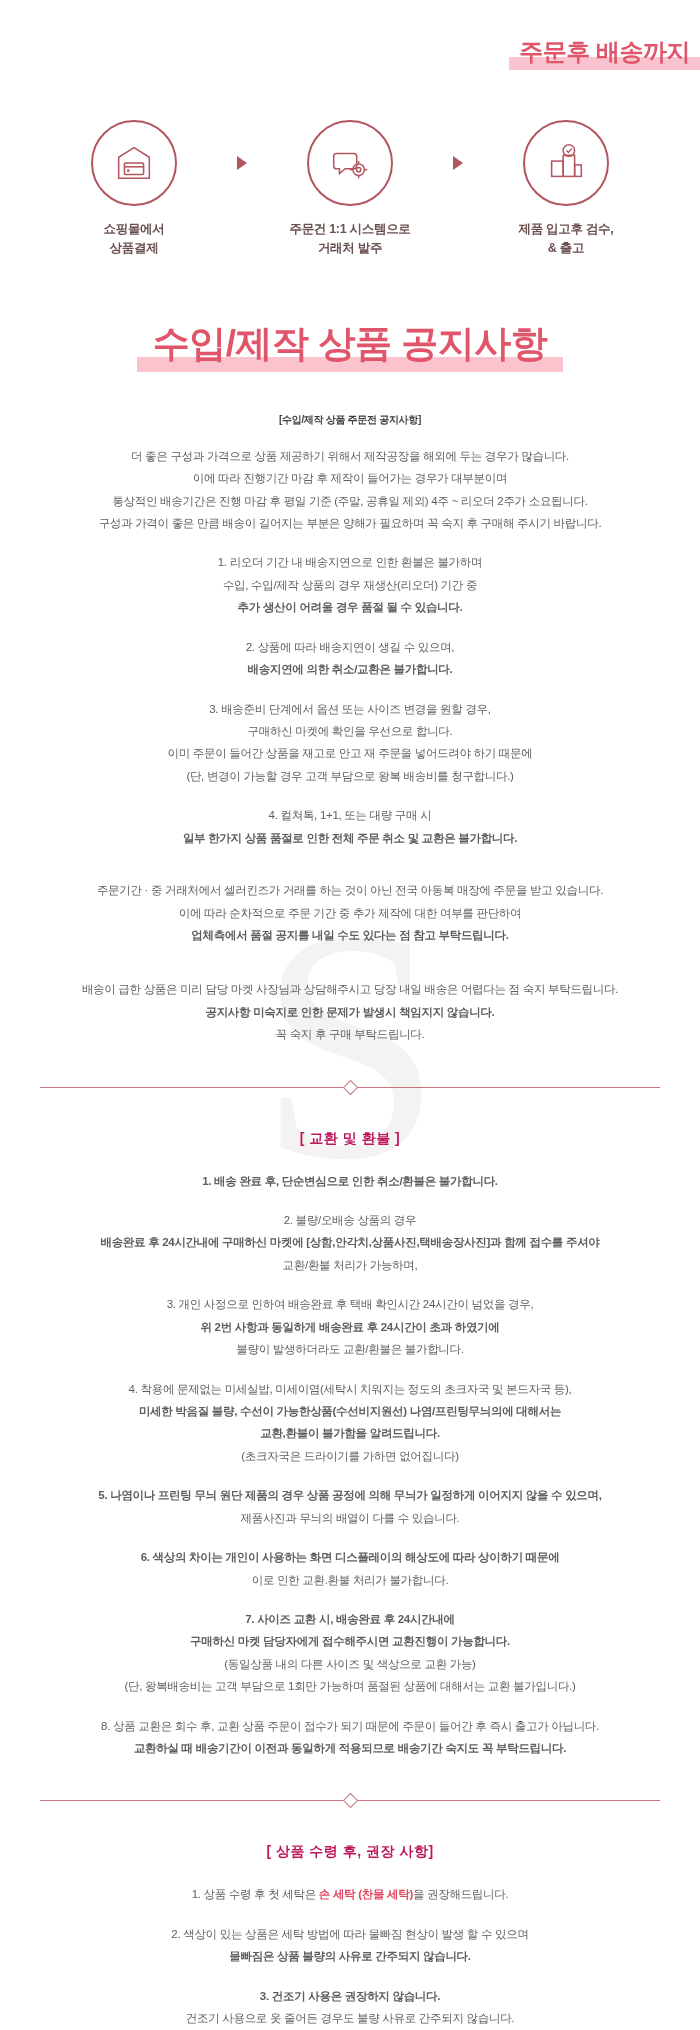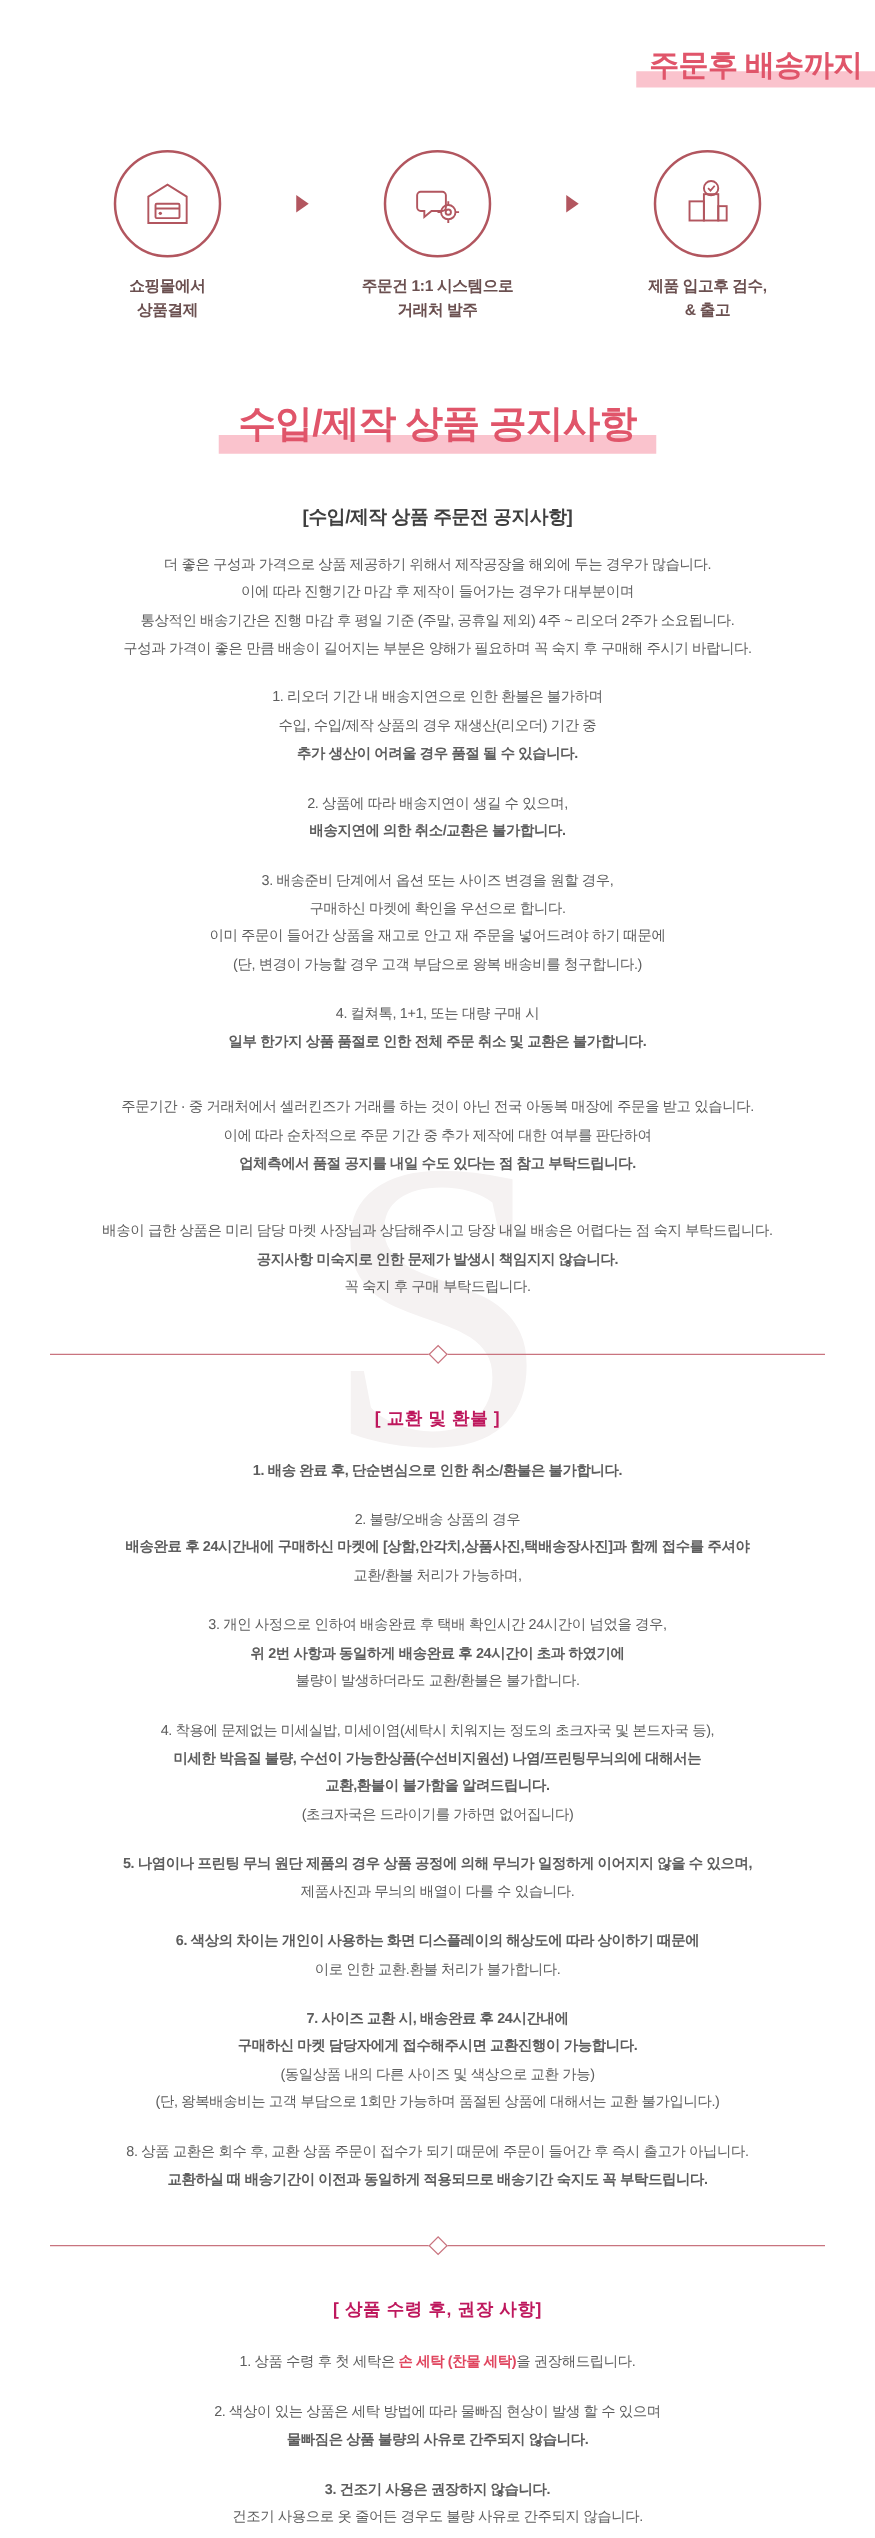--- a/index.html
+++ b/index.html
@@ -52,21 +52,21 @@
     background: #f9b9c4;
     opacity: .85;
     z-index: -1;
   }
   .banner-top { font-size: 24px; }
 
   .banner-wrap2 { text-align:center; padding-top: 58px; }
   .banner2 {
     display:inline-block;
     position: relative;
-    font-size: 30px;
+    font-size: 37px;
     font-weight: bold;
     color: #e0556a;
     letter-spacing: -0.5px;
     padding: 2px 16px 6px;
     text-align: right;
   }
   .banner2 .hl {
     position:absolute; left:0; right:0; bottom:3px; height:15px;
     background:#f9b9c4; opacity:.85; z-index:-1;
   }
@@ -105,21 +105,21 @@
   .tri {
     width: 0; height: 0;
     border-left: 10px solid #b2565f;
     border-top: 7px solid transparent;
     border-bottom: 7px solid transparent;
   }
 
   
   .block { text-align: center; margin: 0 auto; width: 640px; }
   .sec-title {
-    font-size: 15px;
+    font-size: 10px;
     font-weight: bold;
     color: #3f3f3f;
     letter-spacing: -0.3px;
     margin: 38px 0 18px;
   }
   p.line {
     margin: 0;
     font-size: 11.5px;
     line-height: 1.95;
     color: #5d5d5d;

